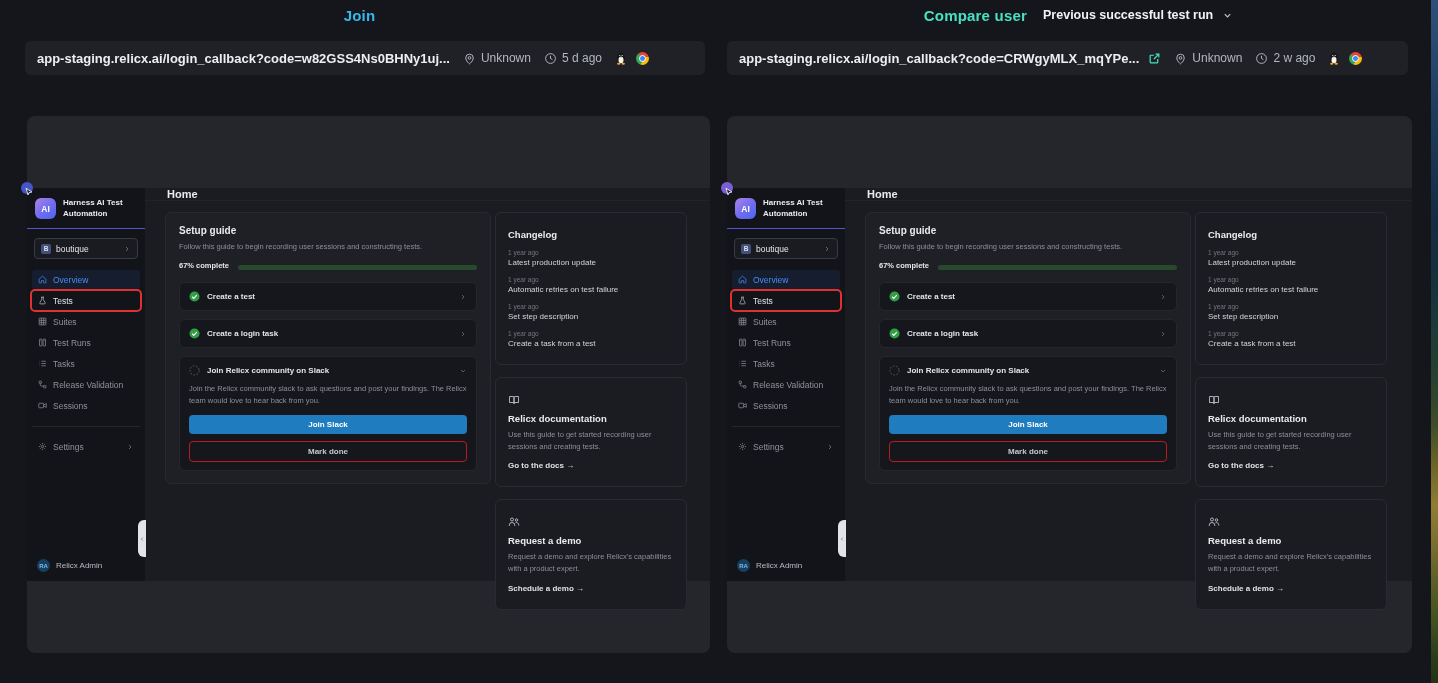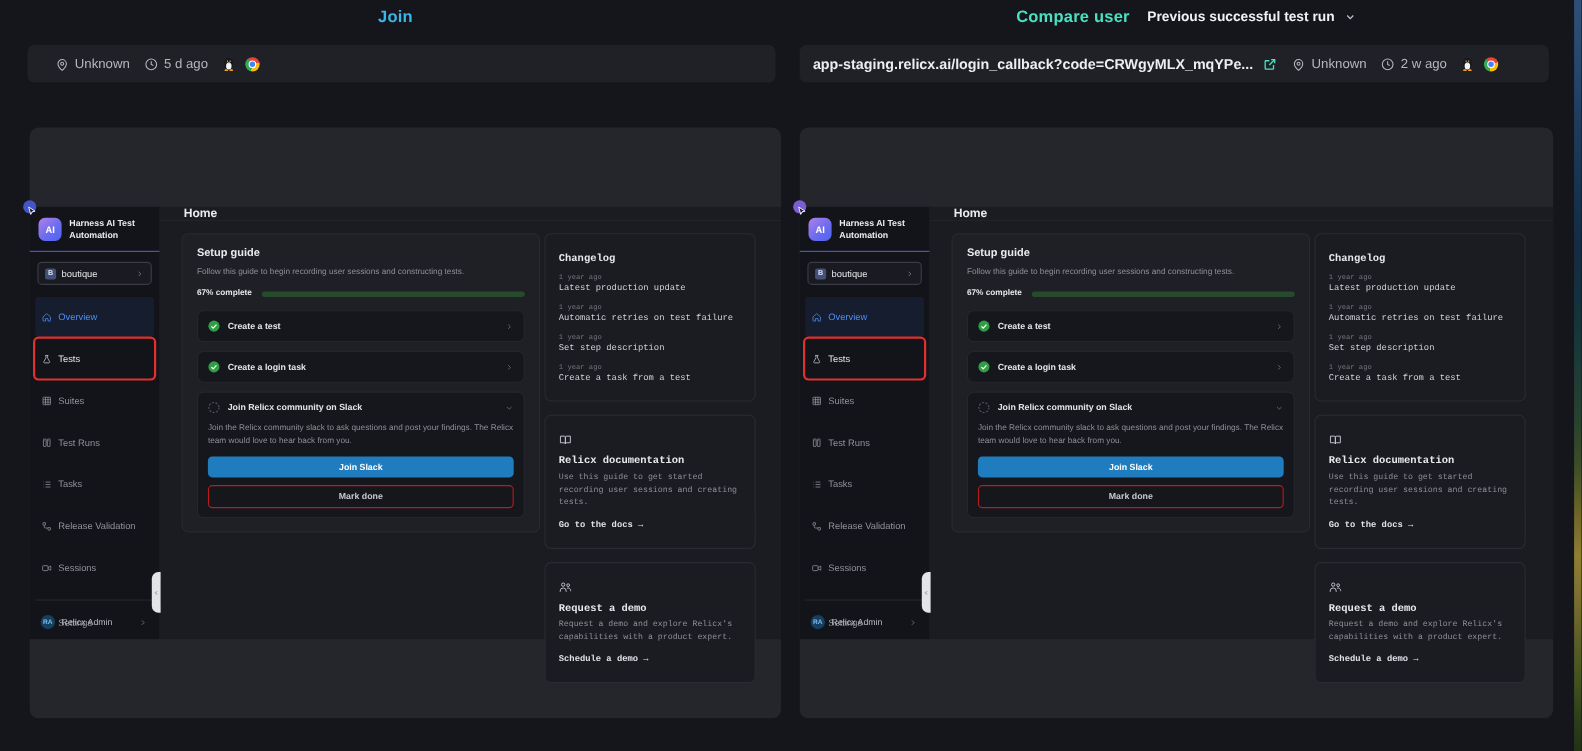--- a/index.html
+++ b/index.html
@@ -48,21 +48,21 @@
   .brand-logo{width:21px;height:21px;border-radius:6px;flex:0 0 auto;
     background:linear-gradient(140deg,#a97fe8 5%,#6d6cf0 55%,#4b66ee 100%);
     display:grid;place-items:center;color:#fff;font-weight:bold;font-size:8.5px;}
   .brand-name{color:#e9eaee;font-weight:bold;font-size:8px;line-height:1.3;}
   .brand-divider{border-bottom:1px solid #5157c8;}
   .project{margin:9px 7px 0;height:19px;border:1px solid #3a3c45;border-radius:4px;display:flex;align-items:center;gap:5px;padding:0 6px;background:#1a1b21;}
   .project-badge{width:10px;height:10px;border-radius:2px;background:#42507a;color:#dde3f2;font-size:6.5px;font-weight:bold;display:grid;place-items:center;flex:0 0 auto;}
   .project-name{color:#e6e7eb;font-size:8.5px;}
   .chev{margin-left:auto;width:8px;height:8px;stroke:#7c7f89;stroke-width:2.2;fill:none;flex:0 0 auto;}
   .nav{margin-top:11px;display:flex;flex-direction:column;gap:2px;padding:0 5px;}
-  .nav-item{display:flex;align-items:center;gap:6px;height:36px;padding:0 6px;border-radius:3px;color:#8f929c;}
+  .nav-item{display:flex;align-items:center;gap:6px;height:19px;padding:0 6px;border-radius:3px;color:#8f929c;}
   .nav-item svg{width:9px;height:9px;stroke:#8f929c;stroke-width:1.9;fill:none;flex:0 0 auto;}
   .nav-label{font-size:8.5px;white-space:nowrap;}
   .nav-item.active{color:#4a8df8;background:#151d2e;}
   .nav-item.active svg{stroke:#4a8df8;}
   .nav-item.flagged{outline:2px solid #e03131;outline-offset:0;color:#e4e5e9;}
   .nav-item.flagged svg{stroke:#c3c5cd;}
   .section-divider{border-bottom:1px solid #26272d;margin:11px 5px 10px;}
   .settings-row{display:flex;align-items:center;gap:6px;height:19px;margin:0 5px;padding:0 6px;color:#8f929c;}
   .settings-row svg.ic{width:9px;height:9px;stroke:#8f929c;stroke-width:1.9;fill:none;}
   .user{position:absolute;left:10px;bottom:9px;display:flex;align-items:center;gap:6px;}
@@ -88,21 +88,21 @@
   .sg-item-head{display:flex;align-items:center;gap:7px;}
   .sg-item-head svg.status{width:11px;height:11px;flex:0 0 auto;}
   .sg-item-label{font-size:8px;font-weight:bold;color:#e2e4e9;}
   .sg-item-head .chev2{margin-left:auto;width:8px;height:8px;stroke:#6f727b;stroke-width:2.2;fill:none;}
   .sg-item-desc{font-size:7.5px;color:#8c8f99;margin:7px 0 9px;line-height:1.55;}
   .sg-buttons{display:flex;gap:7px;flex-direction:column;}
   .btn-primary{background:#1f7dbf;color:#fff;font-size:8px;font-weight:bold;padding:5px 11px;border-radius:4px;border:none;font-family:inherit;}
   .btn-ghost{background:transparent;color:#c6c8d0;font-size:8px;font-weight:bold;padding:5px 10px;border-radius:4px;border:1px solid #b91c1c;font-family:inherit;}
 
   .right-col{width:192px;flex:0 0 192px;display:flex;flex-direction:column;gap:12px;}
-  .info-card{border:1px solid #2a2b32;border-radius:6px;padding:16px 12px;background:#1b1c21;font-family:Liberation Mono, monospace;}
+  .info-card{border:1px solid #2a2b32;border-radius:6px;padding:16px 12px;background:#1b1c21;}
   .cl-title{font-size:9.5px;font-weight:bold;color:#e9eaee;}
   .cl-entry{margin-top:9px;}
   .cl-time{font-size:6.5px;color:#73767f;}
   .cl-text{font-size:8px;color:#d2d4da;margin-top:2px;}
   .ic-icon{display:flex;}
   .ic-icon svg{width:12px;height:12px;stroke:#c6c9d1;stroke-width:1.7;fill:none;}
   .ic-title{font-size:9.5px;font-weight:bold;color:#e9eaee;margin-top:7px;}
   .ic-desc{font-size:7.5px;color:#8c8f99;margin-top:5px;line-height:1.55;}
   .ic-link{font-size:8px;font-weight:bold;color:#dfe1e7;margin-top:9px;}
 
@@ -114,20 +114,21 @@
 <body>
 
 <div class="stage">
   <div class="panes" id="panes-host">
   <div class="pane pane-0">
     <div class="pane-head">
       <span class="pane-title">Join</span>
 
     </div>
     <div class="urlbar">
+      <span class="url">app-staging.relicx.ai/login_callback?code=w82GSS4Ns0BHNy1uj...</span>
 
       <span class="meta">
         <svg viewBox="0 0 24 24">
               <path d="M12 22s-7-5.6-7-11a7 7 0 0 1 14 0c0 5.4-7 11-7 11z"></path>
               <circle cx="12" cy="11" r="2.5"></circle>
             </svg>
         <span>Unknown</span>
       </span>
       <span class="meta">
         <svg viewBox="0 0 24 24">

